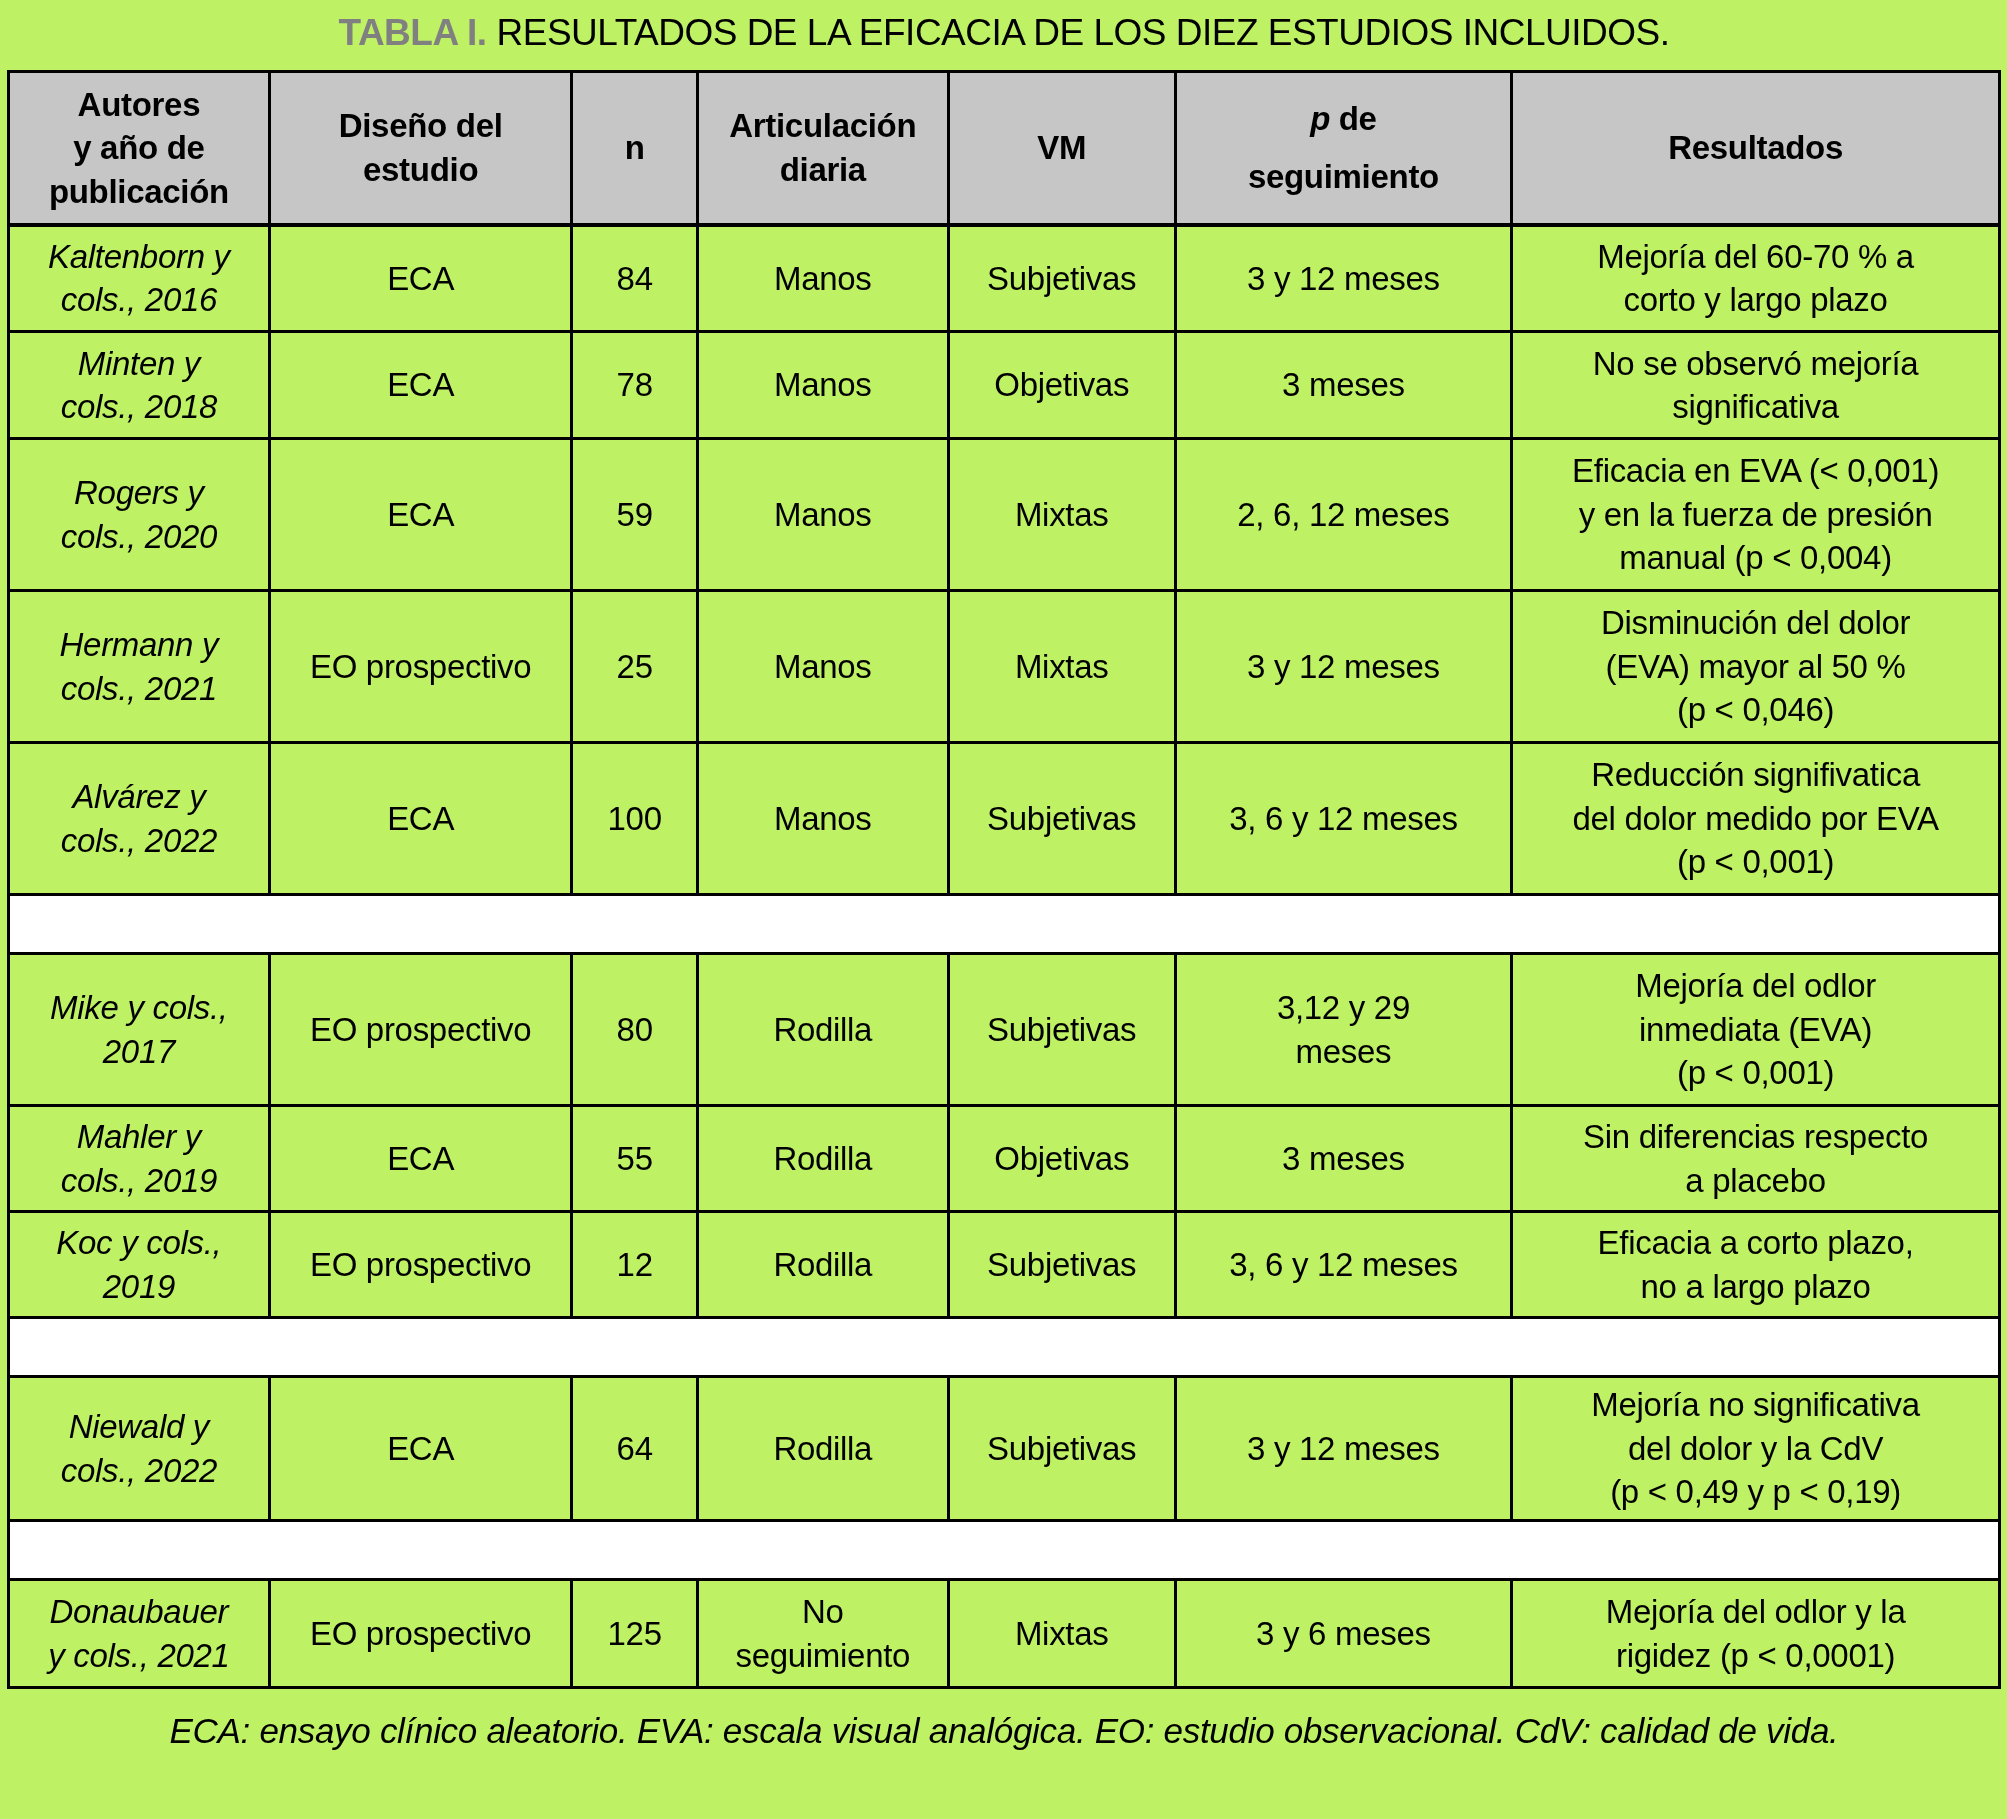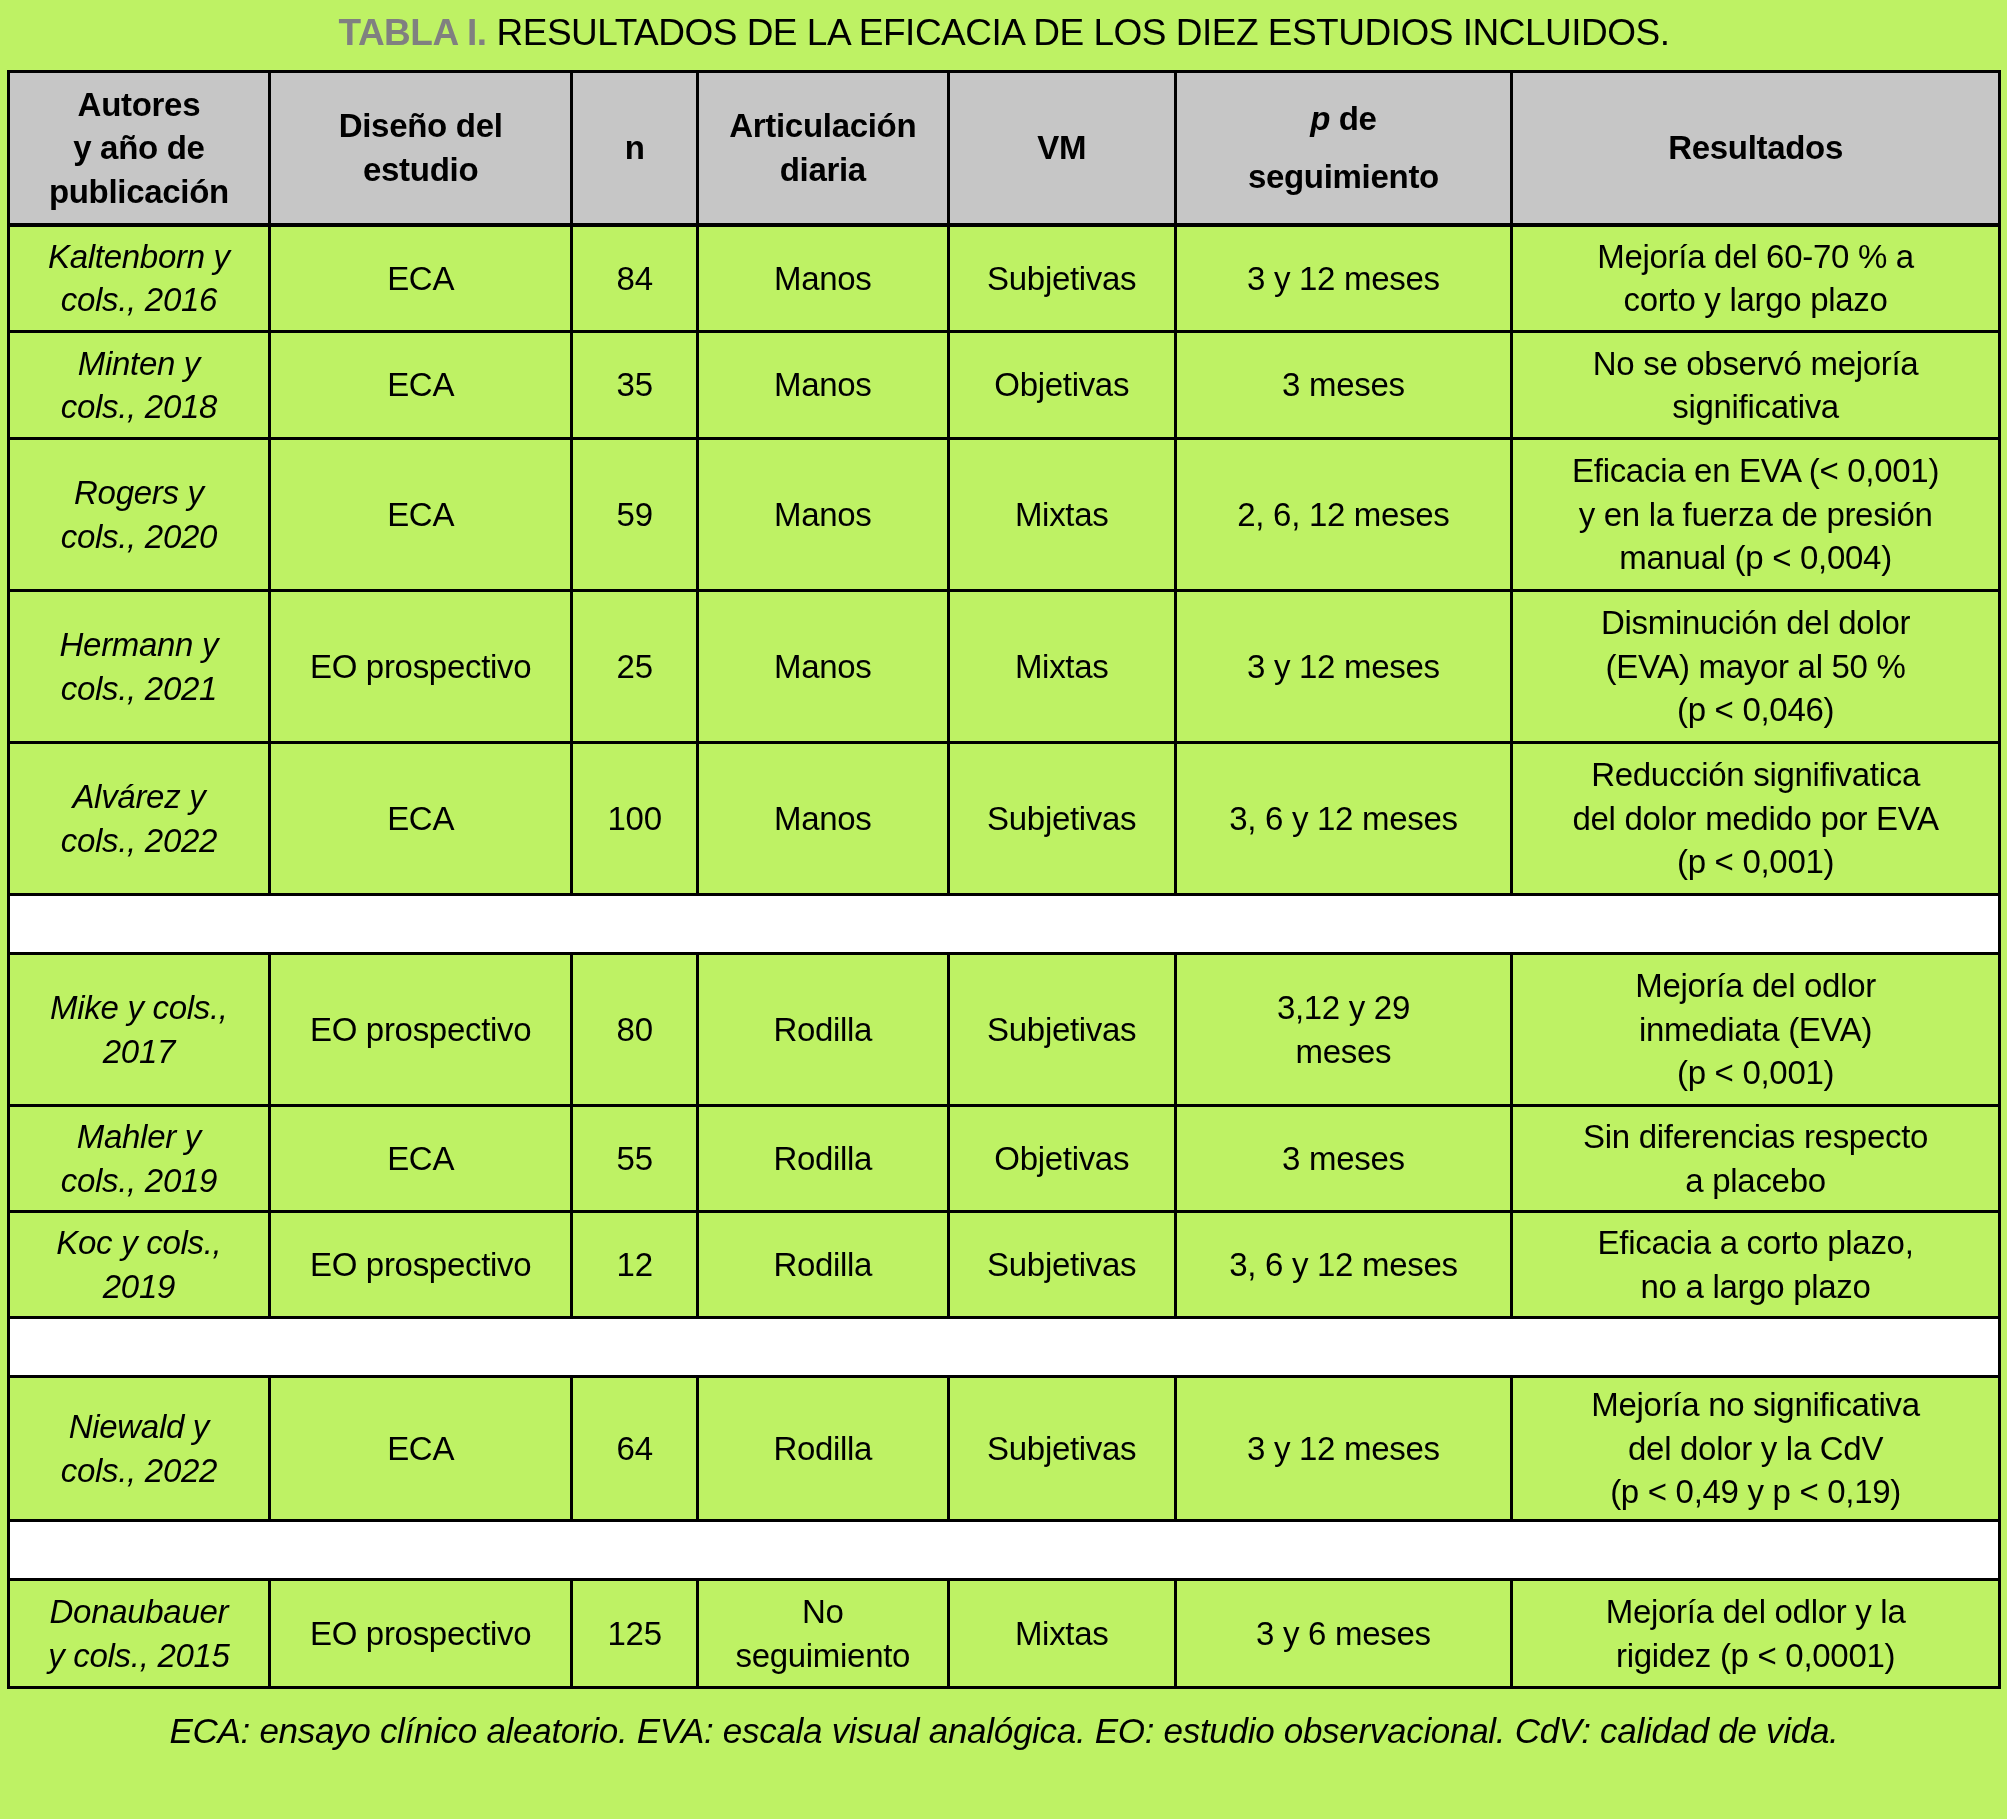--- a/index.html
+++ b/index.html
@@ -96,21 +96,21 @@
         <td>Manos</td>
         <td>Subjetivas</td>
         <td>3 y 12 meses</td>
         <td>Mejoría del 60-70 % a
 corto y largo plazo</td>
       </tr>
       <tr class="h109">
         <td class="c-author">Minten y
 cols., 2018</td>
         <td>ECA</td>
-        <td>35</td>
+        <td>78</td>
         <td>Manos</td>
         <td>Objetivas</td>
         <td>3 meses</td>
         <td>No se observó mejoría
 significativa</td>
       </tr>
       <tr class="h154">
         <td class="c-author">Rogers y
 cols., 2020</td>
         <td>ECA</td>
@@ -197,21 +197,21 @@
         <td>3 y 12 meses</td>
         <td>Mejoría no significativa
 del dolor y la CdV
 (p &lt; 0,49 y p &lt; 0,19)</td>
       </tr>
       <tr class="h60 sep">
         <td colspan="7"></td>
       </tr>
       <tr class="h110">
         <td class="c-author">Donaubauer
-y cols., 2015</td>
+y cols., 2021</td>
         <td>EO prospectivo</td>
         <td>125</td>
         <td>No
 seguimiento</td>
         <td>Mixtas</td>
         <td>3 y 6 meses</td>
         <td>Mejoría del odlor y la
 rigidez (p &lt; 0,0001)</td>
       </tr>
     </tbody>

